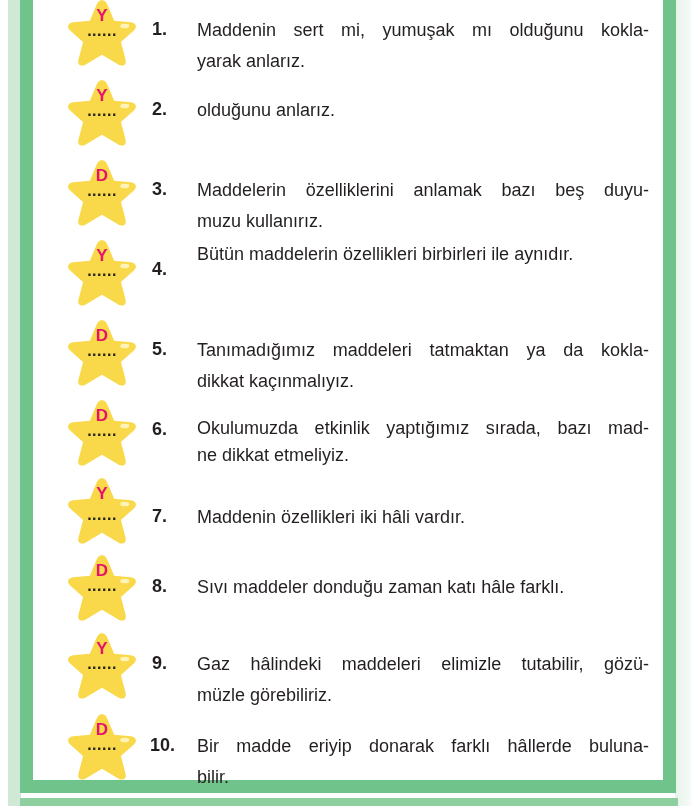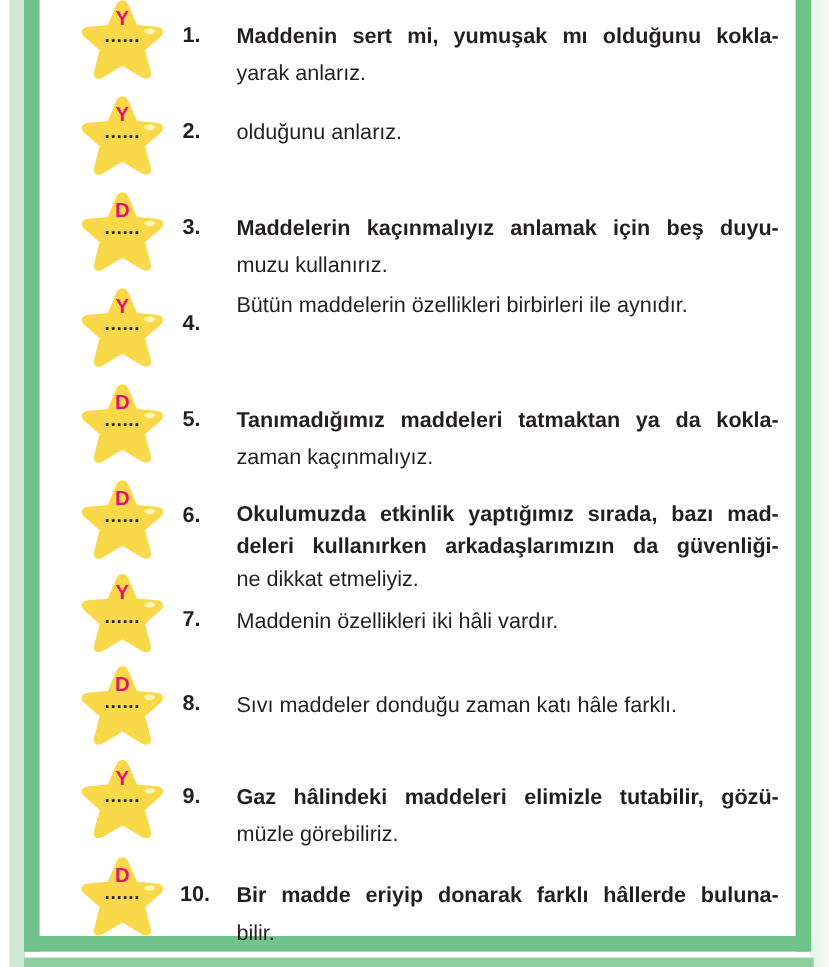--- a/index.html
+++ b/index.html
@@ -34,21 +34,21 @@
     font-family:"Liberation Sans", sans-serif;
   }
   .num {
     position:absolute; left:152px; font-weight:bold; font-size:18px; color:#231f20;
   }
   .text {
     position:absolute; left:197px; width:452px; font-size:18px; line-height:31px; color:#231f20;
     text-align:justify;
   }
   .line { display:block; white-space:nowrap; }
-  .line.just { text-align-last:justify; white-space:normal;font-weight:bold; }
+  .line.just { text-align-last:justify; white-space:normal; }
 </style>
 </head>
 <body>
 
 <div class="edge-light-left"></div>
 <div class="edge-light-right"></div>
 <div class="frame-bottom-shadow"></div>
 <div class="frame"></div>
 
 <div class="items">
@@ -88,21 +88,21 @@
     <div class="star" style="top:158px">
       <svg viewBox="0 0 100 95">
           <path d="M50 3 C54 3 56 6 58 11 L66 30 L88 32 C95 33 97 38 92 43 L75 58 L81 81 C83 88 78 91 72 88 L50 75 L28 88 C22 91 17 88 19 81 L25 58 L8 43 C3 38 5 33 12 32 L34 30 L42 11 C44 6 46 3 50 3 Z" fill="#f9d94a"></path>
           <ellipse cx="80" cy="37" rx="6" ry="3" fill="#fff6c4" opacity="0.9"></ellipse>
         </svg>
       <div class="letter">D</div>
       <div class="dots">......</div>
     </div>
     <div class="num" style="top:179px">3.</div>
     <div class="text" style="top:175px">
-      <span class="line just">Maddelerin kaçınmalıyız anlamak için beş duyu-</span>
+      <span class="line just">Maddelerin özelliklerini anlamak bazı beş duyu-</span>
       <span class="line">muzu kullanırız.</span>
     </div>
   </div>
 
   <div class="item">
     <div class="star" style="top:238px">
       <svg viewBox="0 0 100 95">
           <path d="M50 3 C54 3 56 6 58 11 L66 30 L88 32 C95 33 97 38 92 43 L75 58 L81 81 C83 88 78 91 72 88 L50 75 L28 88 C22 91 17 88 19 81 L25 58 L8 43 C3 38 5 33 12 32 L34 30 L42 11 C44 6 46 3 50 3 Z" fill="#f9d94a"></path>
           <ellipse cx="80" cy="37" rx="6" ry="3" fill="#fff6c4" opacity="0.9"></ellipse>
         </svg>
@@ -120,37 +120,36 @@
       <svg viewBox="0 0 100 95">
           <path d="M50 3 C54 3 56 6 58 11 L66 30 L88 32 C95 33 97 38 92 43 L75 58 L81 81 C83 88 78 91 72 88 L50 75 L28 88 C22 91 17 88 19 81 L25 58 L8 43 C3 38 5 33 12 32 L34 30 L42 11 C44 6 46 3 50 3 Z" fill="#f9d94a"></path>
           <ellipse cx="80" cy="37" rx="6" ry="3" fill="#fff6c4" opacity="0.9"></ellipse>
         </svg>
       <div class="letter">D</div>
       <div class="dots">......</div>
     </div>
     <div class="num" style="top:339px">5.</div>
     <div class="text" style="top:335px">
       <span class="line just">Tanımadığımız maddeleri tatmaktan ya da kokla-</span>
-      <span class="line">zaman kaçınmalıyız.</span>
+      <span class="line">dikkat kaçınmalıyız.</span>
     </div>
   </div>
 
   <div class="item">
     <div class="star" style="top:398px">
       <svg viewBox="0 0 100 95">
           <path d="M50 3 C54 3 56 6 58 11 L66 30 L88 32 C95 33 97 38 92 43 L75 58 L81 81 C83 88 78 91 72 88 L50 75 L28 88 C22 91 17 88 19 81 L25 58 L8 43 C3 38 5 33 12 32 L34 30 L42 11 C44 6 46 3 50 3 Z" fill="#f9d94a"></path>
           <ellipse cx="80" cy="37" rx="6" ry="3" fill="#fff6c4" opacity="0.9"></ellipse>
         </svg>
       <div class="letter">D</div>
       <div class="dots">......</div>
     </div>
     <div class="num" style="top:419px">6.</div>
     <div class="text" style="top:415px; line-height:27px">
       <span class="line just">Okulumuzda etkinlik yaptığımız sırada, bazı mad-</span>
-      <span class="line just">deleri kullanırken arkadaşlarımızın da güvenliği-</span>
       <span class="line">ne dikkat etmeliyiz.</span>
     </div>
   </div>
 
   <div class="item">
     <div class="star" style="top:476px">
       <svg viewBox="0 0 100 95">
           <path d="M50 3 C54 3 56 6 58 11 L66 30 L88 32 C95 33 97 38 92 43 L75 58 L81 81 C83 88 78 91 72 88 L50 75 L28 88 C22 91 17 88 19 81 L25 58 L8 43 C3 38 5 33 12 32 L34 30 L42 11 C44 6 46 3 50 3 Z" fill="#f9d94a"></path>
           <ellipse cx="80" cy="37" rx="6" ry="3" fill="#fff6c4" opacity="0.9"></ellipse>
         </svg>

